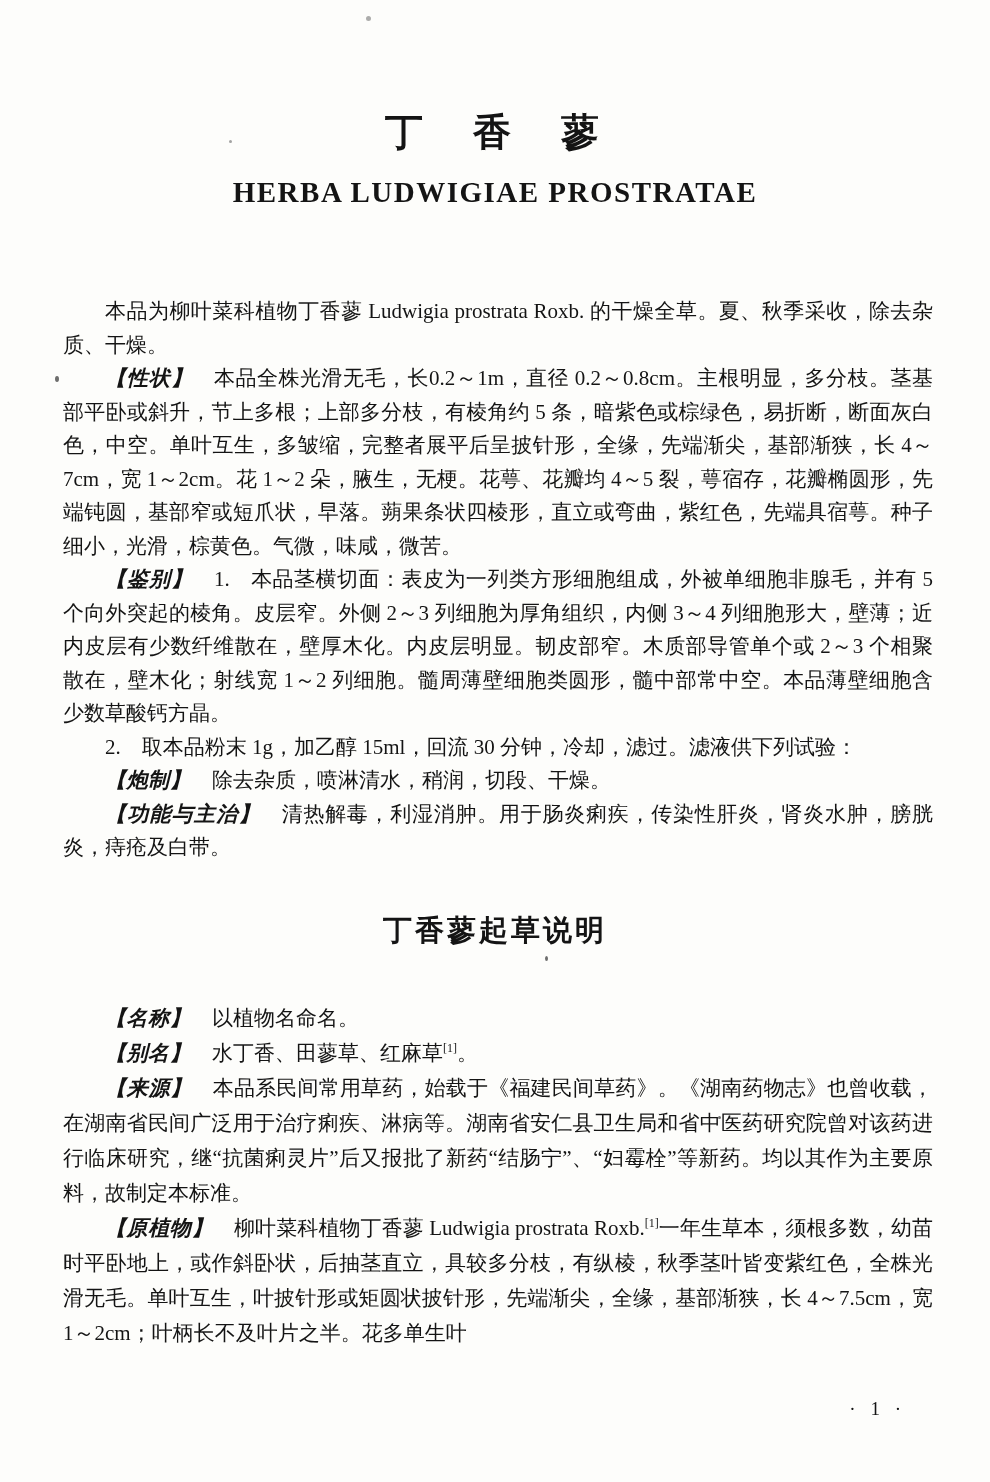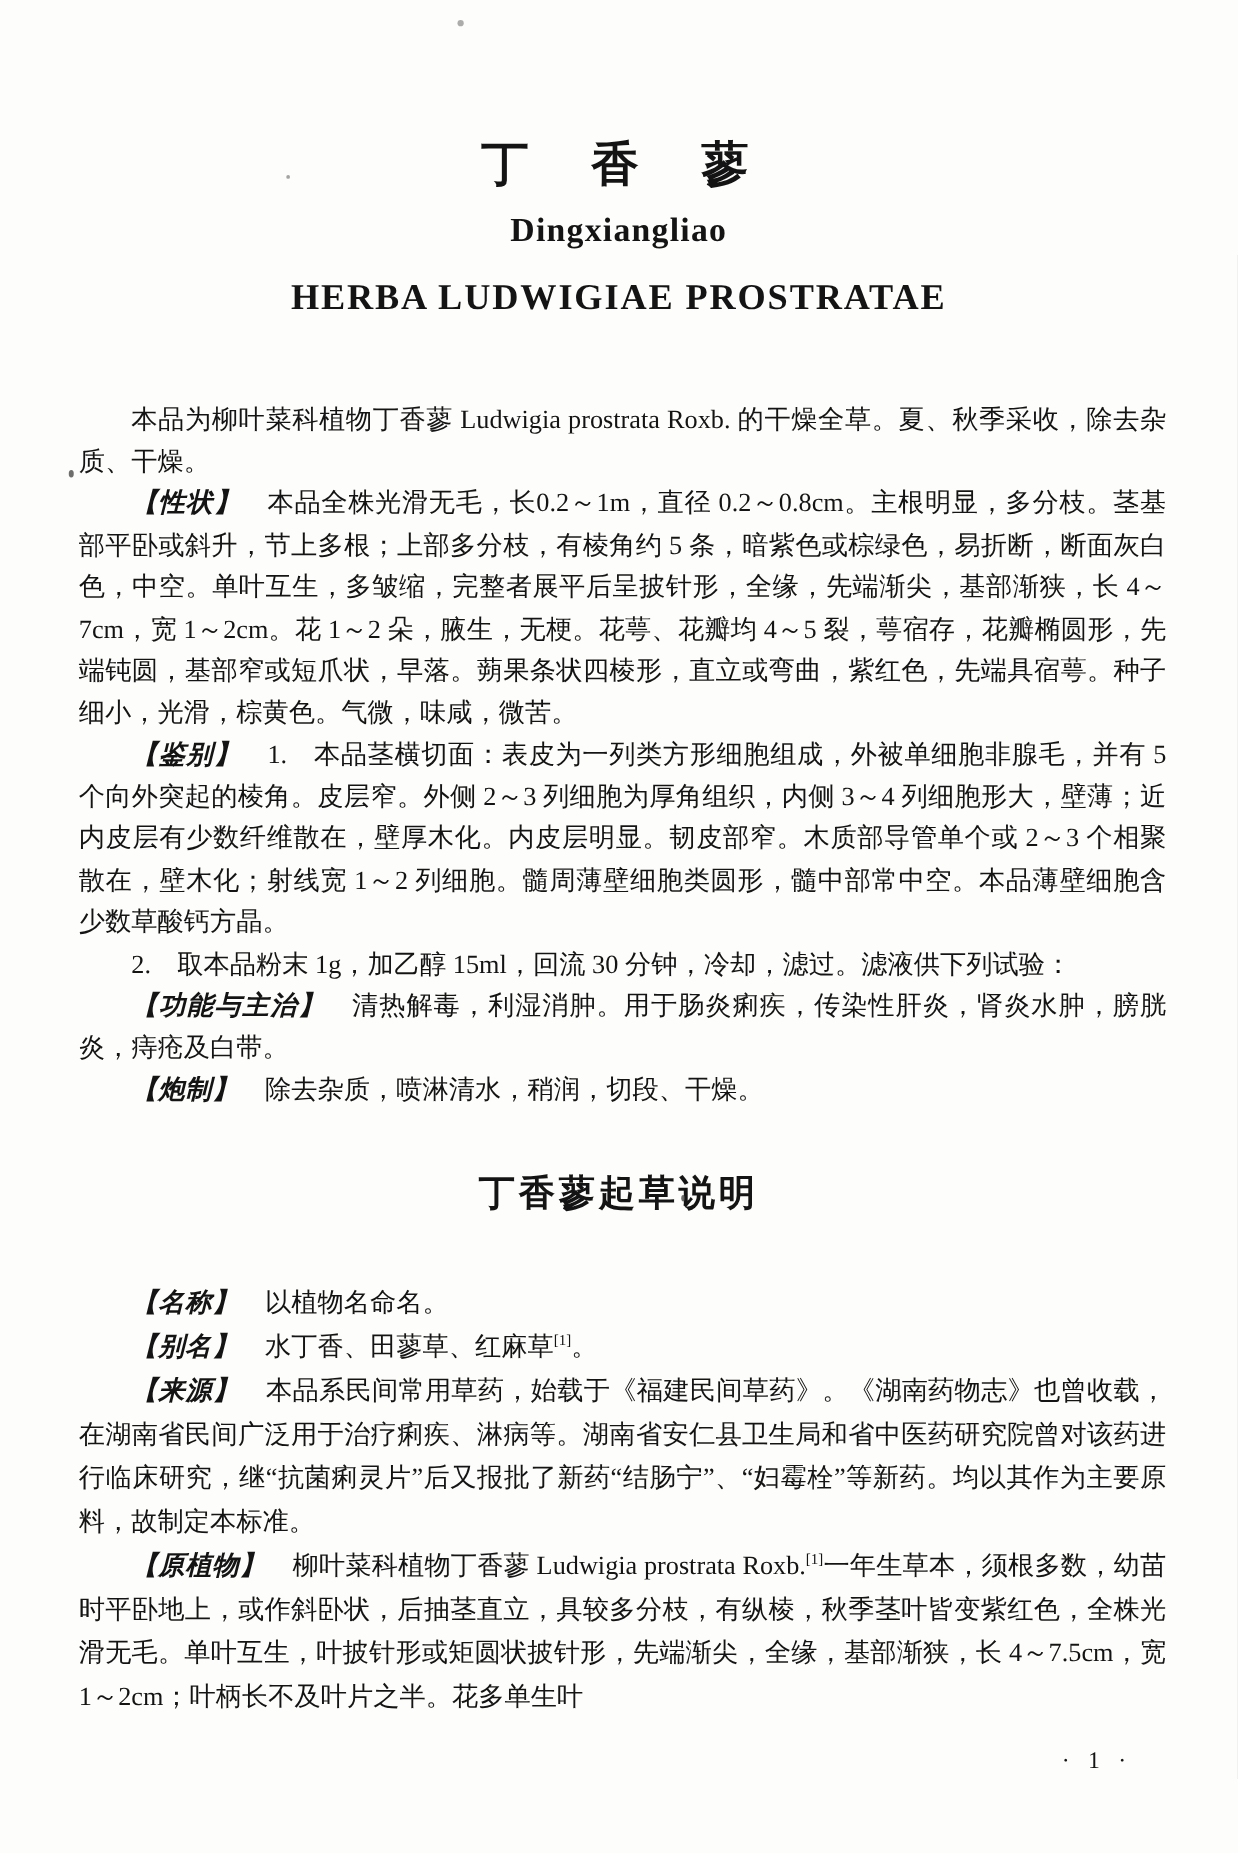--- a/index.html
+++ b/index.html
@@ -17,21 +17,21 @@
     font-size:38px; font-weight:bold; margin:0;
     letter-spacing:6px; line-height:44px;
   }
   .title-pinyin{
     font-size:27px; font-weight:bold; margin-top:15px; letter-spacing:1px;
   }
   .title-latin{
     font-size:29px; font-weight:bold; margin-top:22px; letter-spacing:1.5px;
   }
   .body1{
-    margin:64px 57px 0 63px;
+    margin:86px 57px 0 63px;
     font-size:21px; line-height:33.5px;
     text-align:justify;
   }
   .body1 p, .body2 p{ margin:0; text-indent:2em; }
   .lbl{ font-weight:bold; margin-right:1.0em; letter-spacing:0.5px;font-style:italic; }
   .num{ margin-right:1.0em; }
   .notes-heading{
     text-align:center; font-size:29px; font-weight:bold;
     margin:46px 0 0 0; letter-spacing:3px;
   }
@@ -58,38 +58,37 @@
 <div class="page">
 
   <span class="speck s1"></span>
   <span class="speck s2"></span>
   <span class="speck s3"></span>
   <span class="speck s4"></span>
   <span class="speck s5"></span>
 
   <header>
     <h1 class="title-cn">丁　香　蓼</h1>
-    <div class="title-pinyin">Dingxiangliao</div>
     <div class="title-latin">HERBA LUDWIGIAE PROSTRATAE</div>
   </header>
 
   <main class="body1">
     <p><span>本品为柳叶菜科植物丁香蓼 Ludwigia prostrata Roxb. 的干燥全草。夏、秋季采收，除去杂质、干燥。</span></p>
 
     <p><b class="lbl">【性状】</b><span>本品全株光滑无毛，长0.2～1m，直径 0.2～0.8cm。主根明显，多分枝。茎基部平卧或斜升，节上多根；上部多分枝，有棱角约 5 条，暗紫色或棕绿色，易折断，断面灰白色，中空。单叶互生，多皱缩，完整者展平后呈披针形，全缘，先端渐尖，基部渐狭，长 4～7cm，宽 1～2cm。花 1～2 朵，腋生，无梗。花萼、花瓣均 4～5 裂，萼宿存，花瓣椭圆形，先端钝圆，基部窄或短爪状，早落。蒴果条状四棱形，直立或弯曲，紫红色，先端具宿萼。种子细小，光滑，棕黄色。气微，味咸，微苦。</span></p>
 
     <p><b class="lbl">【鉴别】</b><span class="num">1.</span><span>本品茎横切面：表皮为一列类方形细胞组成，外被单细胞非腺毛，并有 5 个向外突起的棱角。皮层窄。外侧 2～3 列细胞为厚角组织，内侧 3～4 列细胞形大，壁薄；近内皮层有少数纤维散在，壁厚木化。内皮层明显。韧皮部窄。木质部导管单个或 2～3 个相聚散在，壁木化；射线宽 1～2 列细胞。髓周薄壁细胞类圆形，髓中部常中空。本品薄壁细胞含少数草酸钙方晶。</span></p>
 
     <p><span class="num">2.</span><span>取本品粉末 1g，加乙醇 15ml，回流 30 分钟，冷却，滤过。滤液供下列试验：</span></p>
 
 
 
+    <p><b class="lbl">【炮制】</b><span>除去杂质，喷淋清水，稍润，切段、干燥。</span></p>
+
     <p><b class="lbl">【功能与主治】</b><span>清热解毒，利湿消肿。用于肠炎痢疾，传染性肝炎，肾炎水肿，膀胱炎，痔疮及白带。</span></p>
-
-    <p><b class="lbl">【炮制】</b><span>除去杂质，喷淋清水，稍润，切段、干燥。</span></p>
 
 
   </main>
 
   <h2 class="notes-heading">丁香蓼起草说明</h2>
 
   <section class="body2">
     <p><b class="lbl">【名称】</b><span>以植物名命名。</span></p>
 
     <p><b class="lbl">【别名】</b><span>水丁香、田蓼草、红麻草</span><sup>[1]</sup><span>。</span></p>

